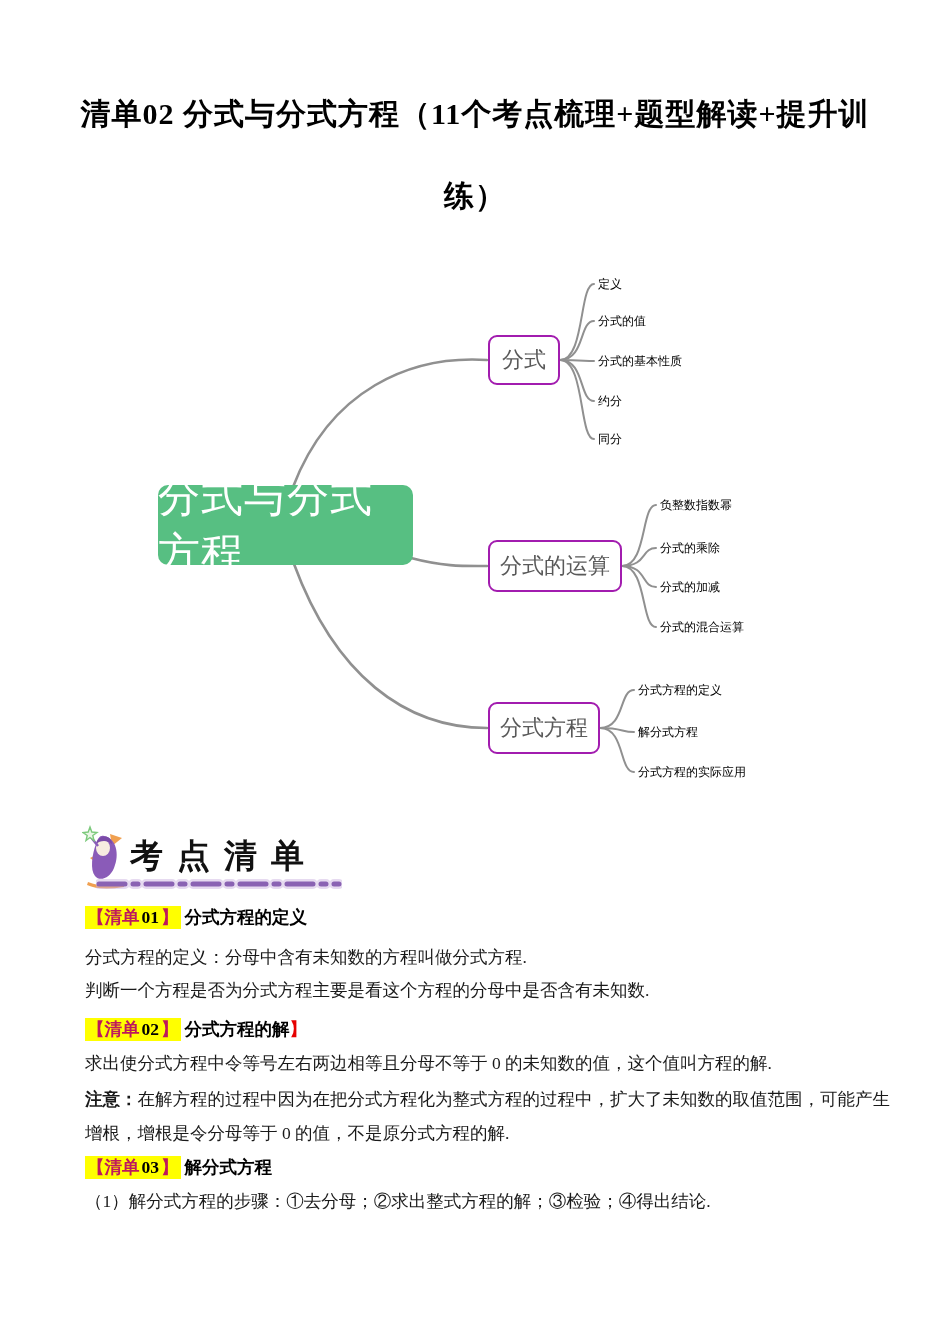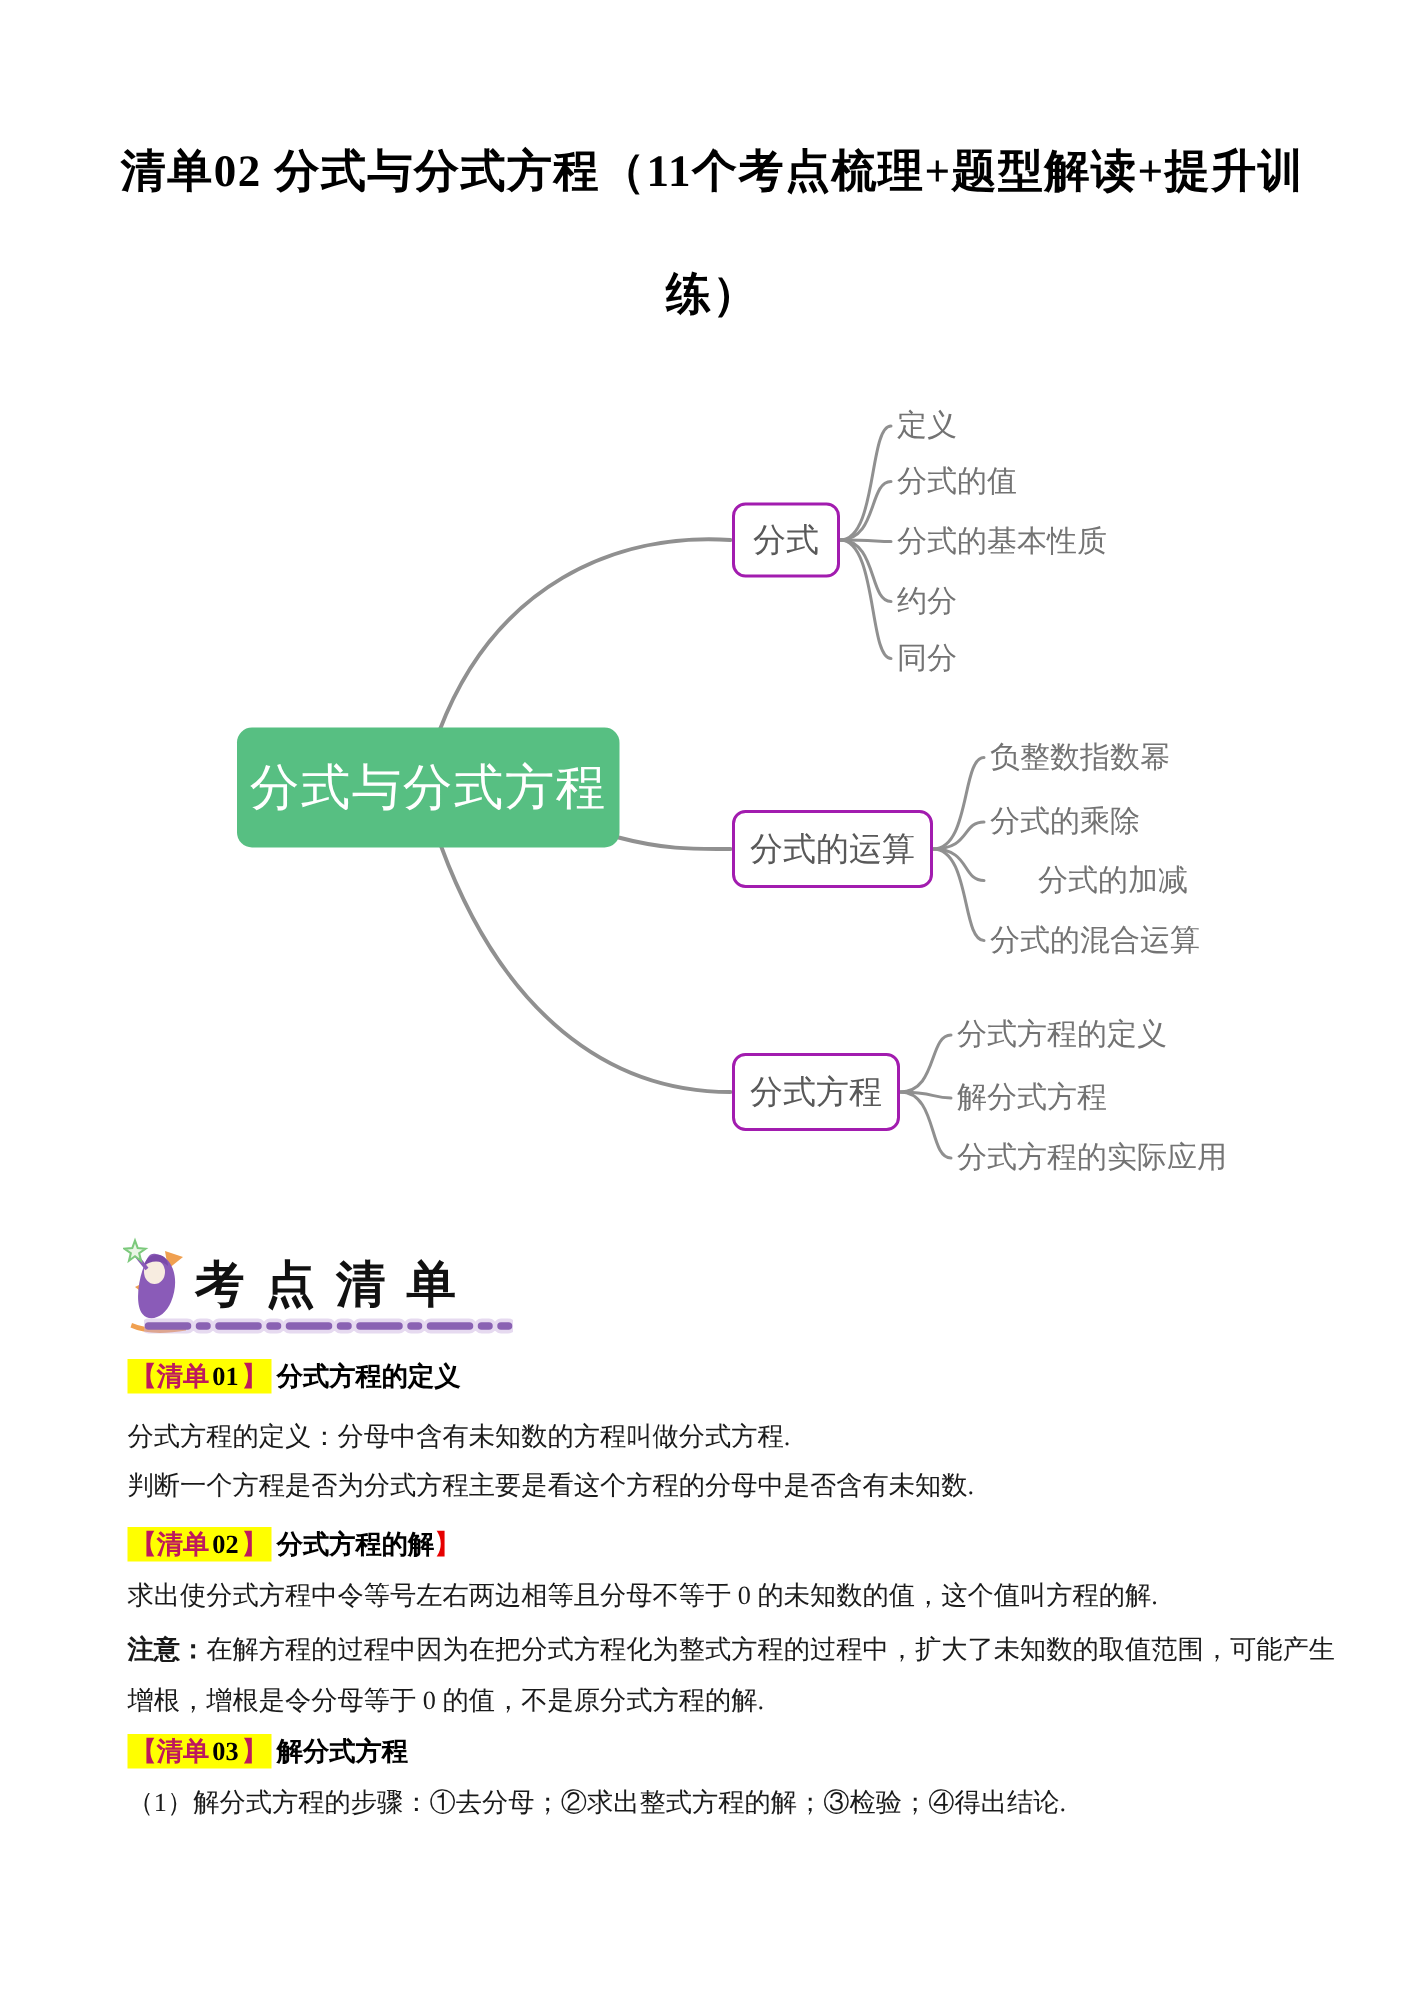--- a/index.html
+++ b/index.html
@@ -39,29 +39,29 @@
     color: #595959;
     font-family: "Liberation Sans", "DejaVu Sans", sans-serif;
     font-size: 22px;
   }
   .mm-root {
     position: absolute;
     display: flex; align-items: center; justify-content: center;
     border-radius: 10px;
     color: #ffffff;
     font-family: "Liberation Sans", "DejaVu Sans", sans-serif;
-    font-size: 33px;
+    font-size: 42px;
     letter-spacing: 1px;
   }
   .mm-leaf {
     position: absolute;
     height: 22px; line-height: 22px;
     font-family: "Liberation Sans", "DejaVu Sans", sans-serif;
-    font-size: 20px;
-    color: #737373;
+    font-size: 12px;
+    color: #000000;
     white-space: nowrap;
   }
 
   
   .banner { position: absolute; left: 82px; top: 824px; width: 420px; height: 72px; }
   .banner .mascot { position: absolute; left: 0; top: 0; }
   .banner .banner-title {
     position: absolute; left: 48px; top: 10px;
     font-family: "Liberation Serif", "DejaVu Serif", serif;
     font-weight: bold;
@@ -137,21 +137,21 @@
     <div class="mm-box" style="left:488px; top:442px; width:112px; height:52px;">分式方程</div>
 
     <div class="mm-leaf" style="left:598px; top:13px;">定义</div>
     <div class="mm-leaf" style="left:598px; top:50px;">分式的值</div>
     <div class="mm-leaf" style="left:598px; top:90px;">分式的基本性质</div>
     <div class="mm-leaf" style="left:598px; top:130px;">约分</div>
     <div class="mm-leaf" style="left:598px; top:168px;">同分</div>
 
     <div class="mm-leaf" style="left:660px; top:234px;">负整数指数幂</div>
     <div class="mm-leaf" style="left:660px; top:277px;">分式的乘除</div>
-    <div class="mm-leaf" style="left:692px; top:316px;">分式的加减</div>
+    <div class="mm-leaf" style="left:660px; top:316px;">分式的加减</div>
     <div class="mm-leaf" style="left:660px; top:356px;">分式的混合运算</div>
 
     <div class="mm-leaf" style="left:638px; top:419px;">分式方程的定义</div>
     <div class="mm-leaf" style="left:638px; top:461px;">解分式方程</div>
     <div class="mm-leaf" style="left:638px; top:501px;">分式方程的实际应用</div>
   </div>
 
   <div class="banner">
     <svg class="mascot" width="46" height="66" viewBox="0 0 46 66">
 

